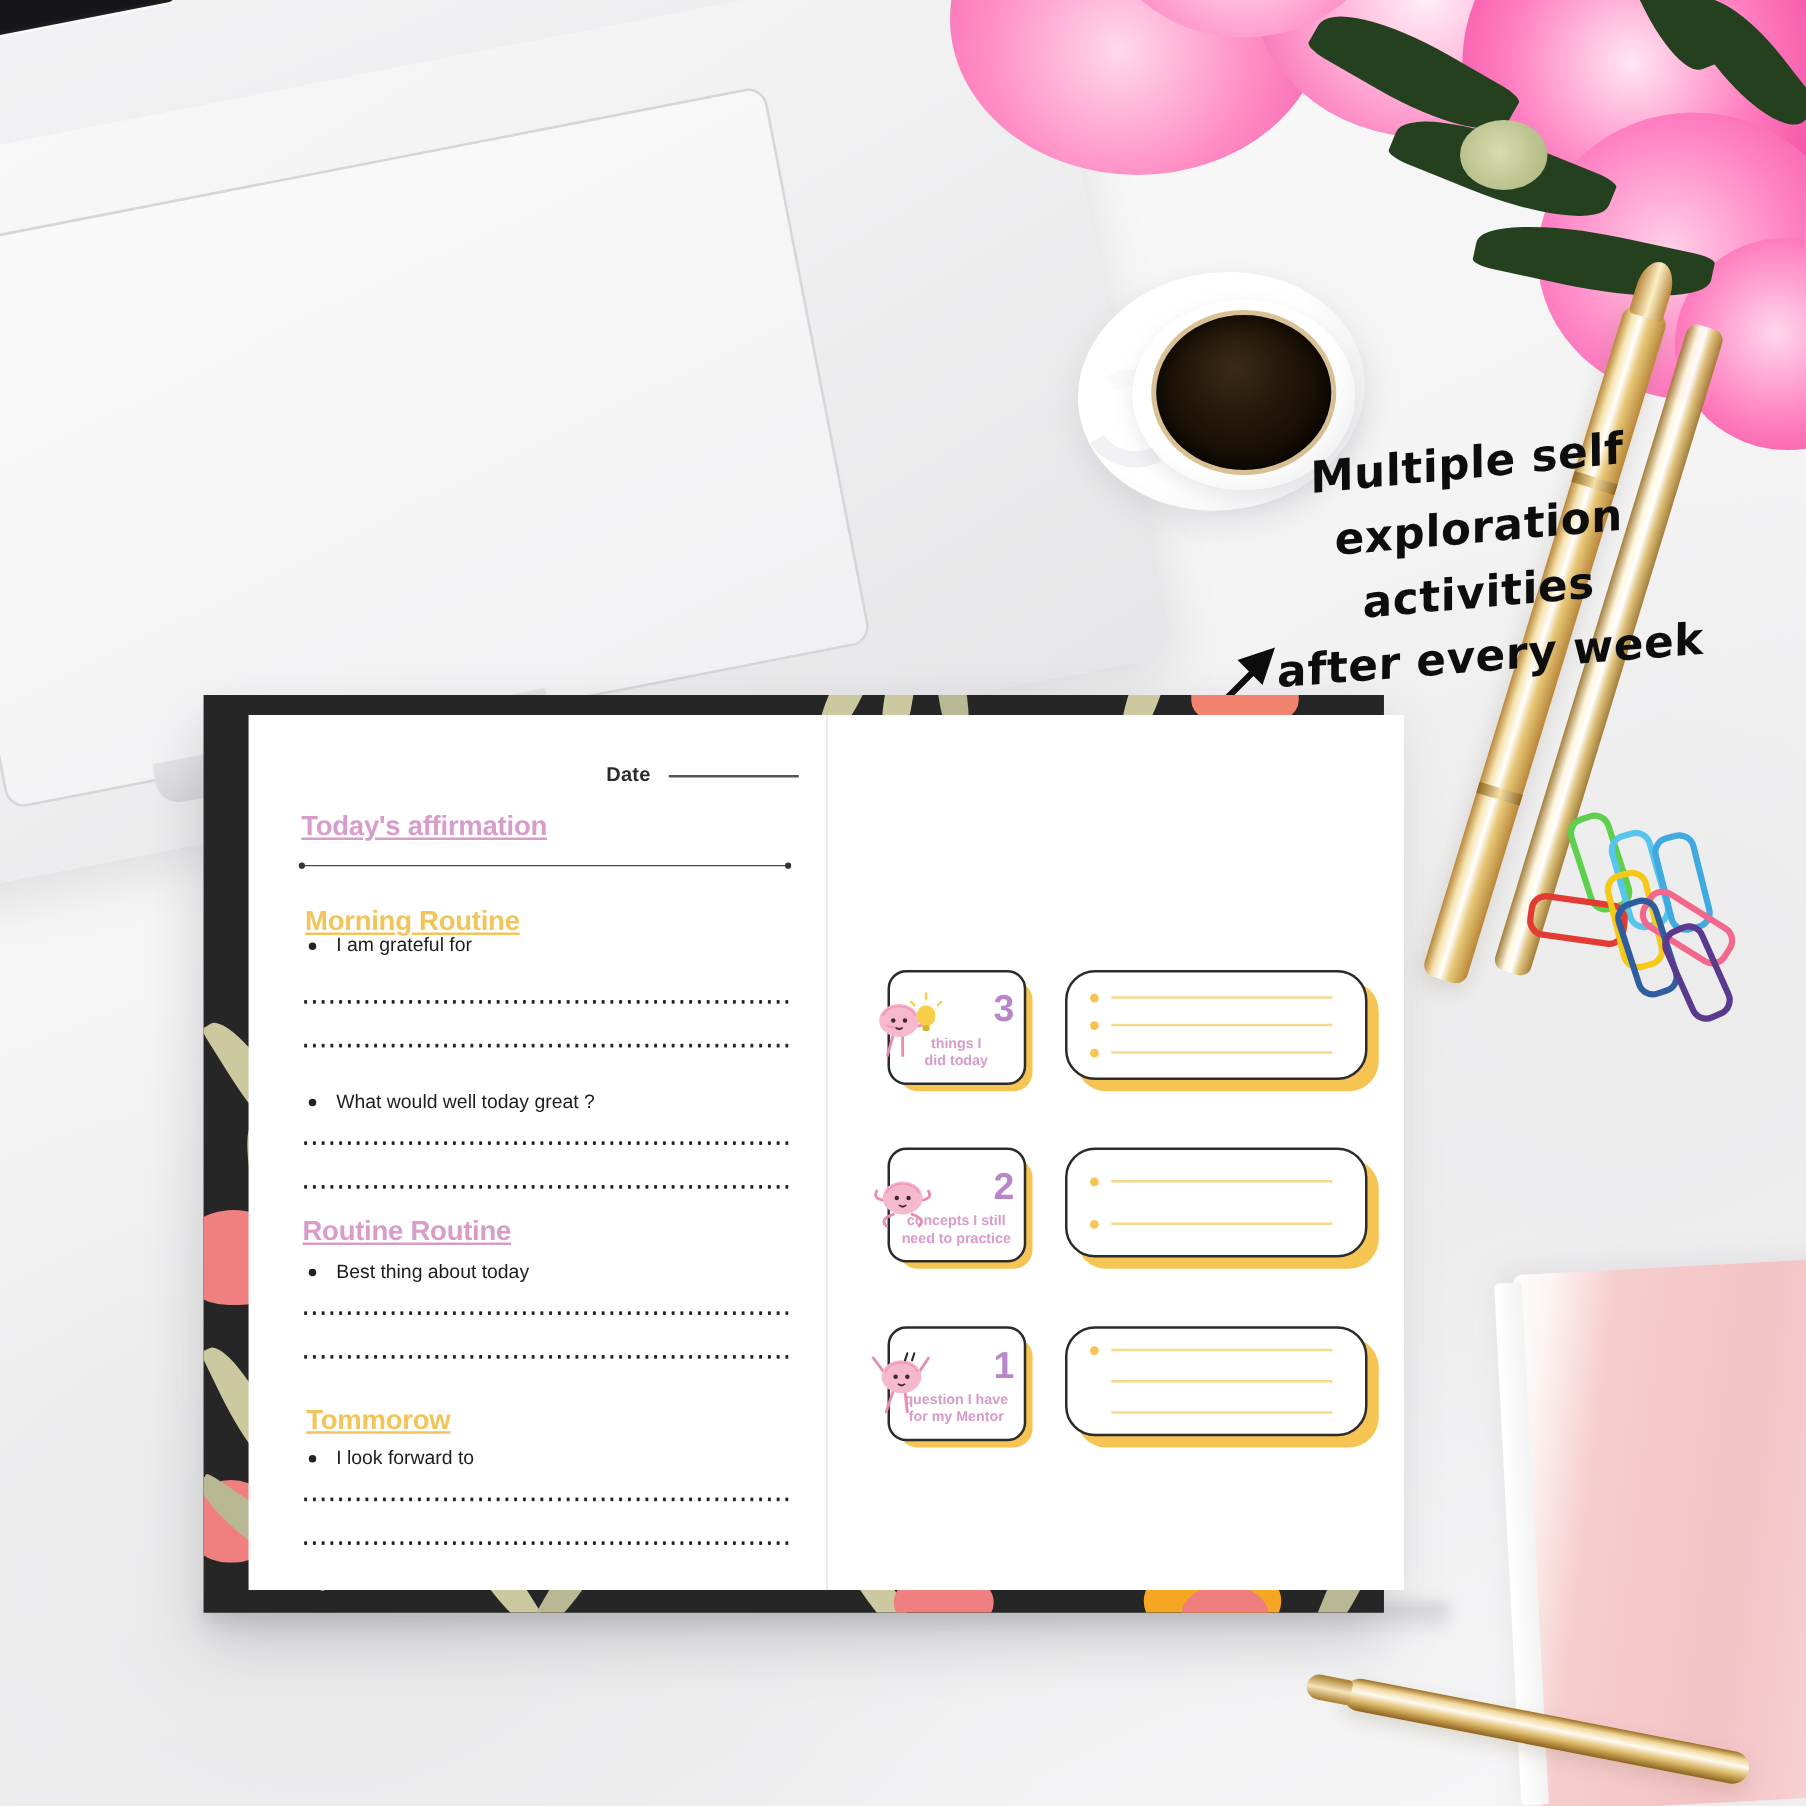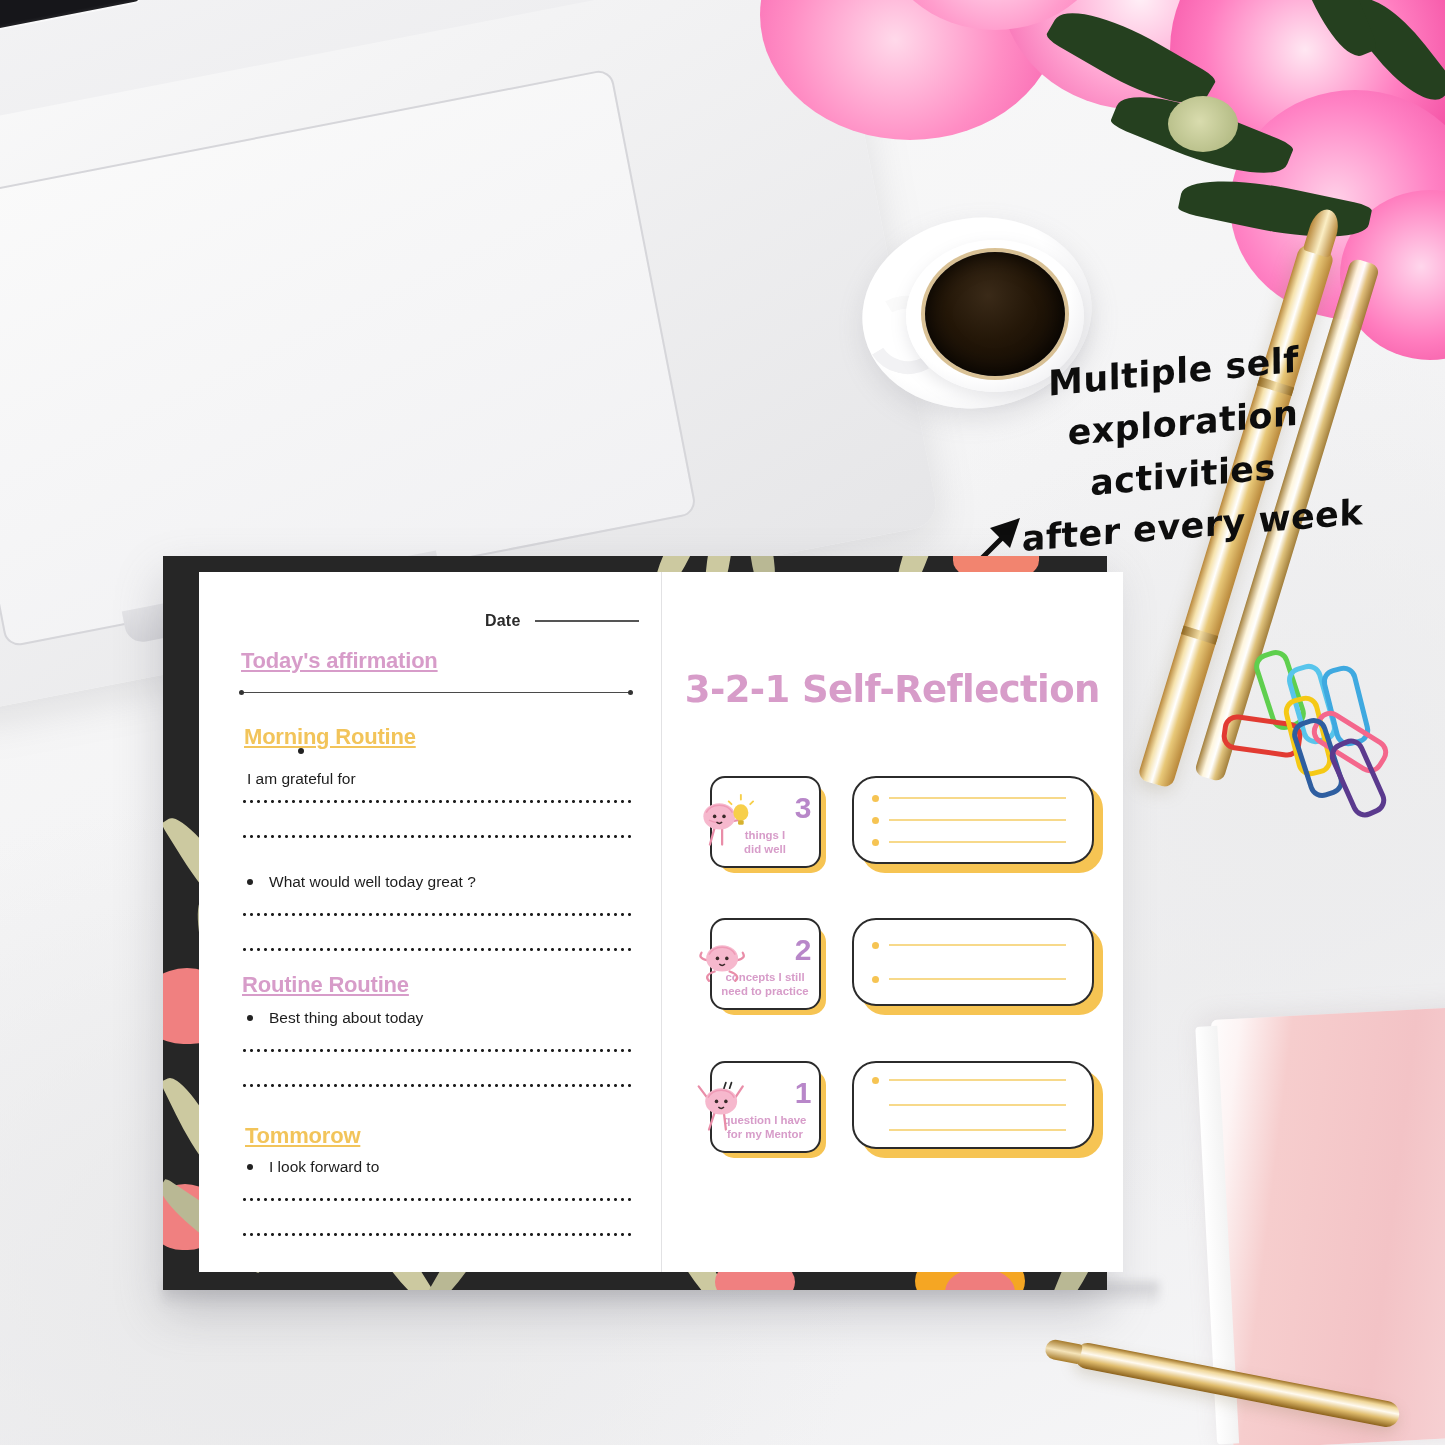--- a/index.html
+++ b/index.html
@@ -367,21 +367,21 @@
 
         <div class="date-row">
           <span class="date-label">Date</span>
           <span class="date-line"></span>
         </div>
 
         <div class="lp h-purple" style="left:42px;top:76px;">Today's affirmation</div>
         <div class="aff-line"></div>
 
         <div class="lp h-yellow" style="left:45px;top:152px;">Morning Routine</div>
-        <div class="bullet-item" style="left:48px;top:176px;flex-direction:column;">
+        <div class="bullet-item" style="left:48px;top:176px;">
           <span class="dot"></span>
           <span>I am  grateful for</span>
         </div>
         <div class="dotline" style="top:228px;"></div>
         <div class="dotline" style="top:263px;"></div>
 
         <div class="bullet-item" style="left:48px;top:301px;">
           <span class="dot"></span>
           <span>What would well today great ?</span>
         </div>
@@ -400,31 +400,30 @@
         <div class="bullet-item" style="left:48px;top:586px;">
           <span class="dot"></span>
           <span>I look forward to</span>
         </div>
         <div class="dotline" style="top:626px;"></div>
         <div class="dotline" style="top:661px;"></div>
       </div>
 
       <div class="page page-right">
 
-        <div class="rp-title">3-2-1 Self-Reflection</div>
 
         <div class="row321" style="left:48px;top:204px;">
           <div class="labelcard-wrap">
             <div class="labelcard-shadow"></div>
             <div class="labelcard">
               <div class="lc-top">
                 <span class="lc-num">3</span>
               </div>
               <div class="lc-text">things I</div>
-              <div class="lc-text">did well</div>
+              <div class="lc-text">did today</div>
             </div>
             <svg class="brain" viewBox="0 0 64 64">
               <g stroke="#e98da8" stroke-width="2.4" stroke-linecap="round" fill="none">
                 <line x1="22" y1="38" x2="17" y2="56"></line>
                   <line x1="30" y1="39" x2="30" y2="56"></line>
                 <line x1="36" y1="32" x2="47" y2="30"></line>
               </g>
               <ellipse cx="27" cy="26" rx="17" ry="14" fill="#f6b8cd"></ellipse>
               <path d="M13 22c3-6 9-8 14-8s11 2 14 8" stroke="#ef9ab6" stroke-width="1.6" fill="none"></path>
               <path d="M16 30c4 2 9 3 13 2" stroke="#ef9ab6" stroke-width="1.6" fill="none"></path>

